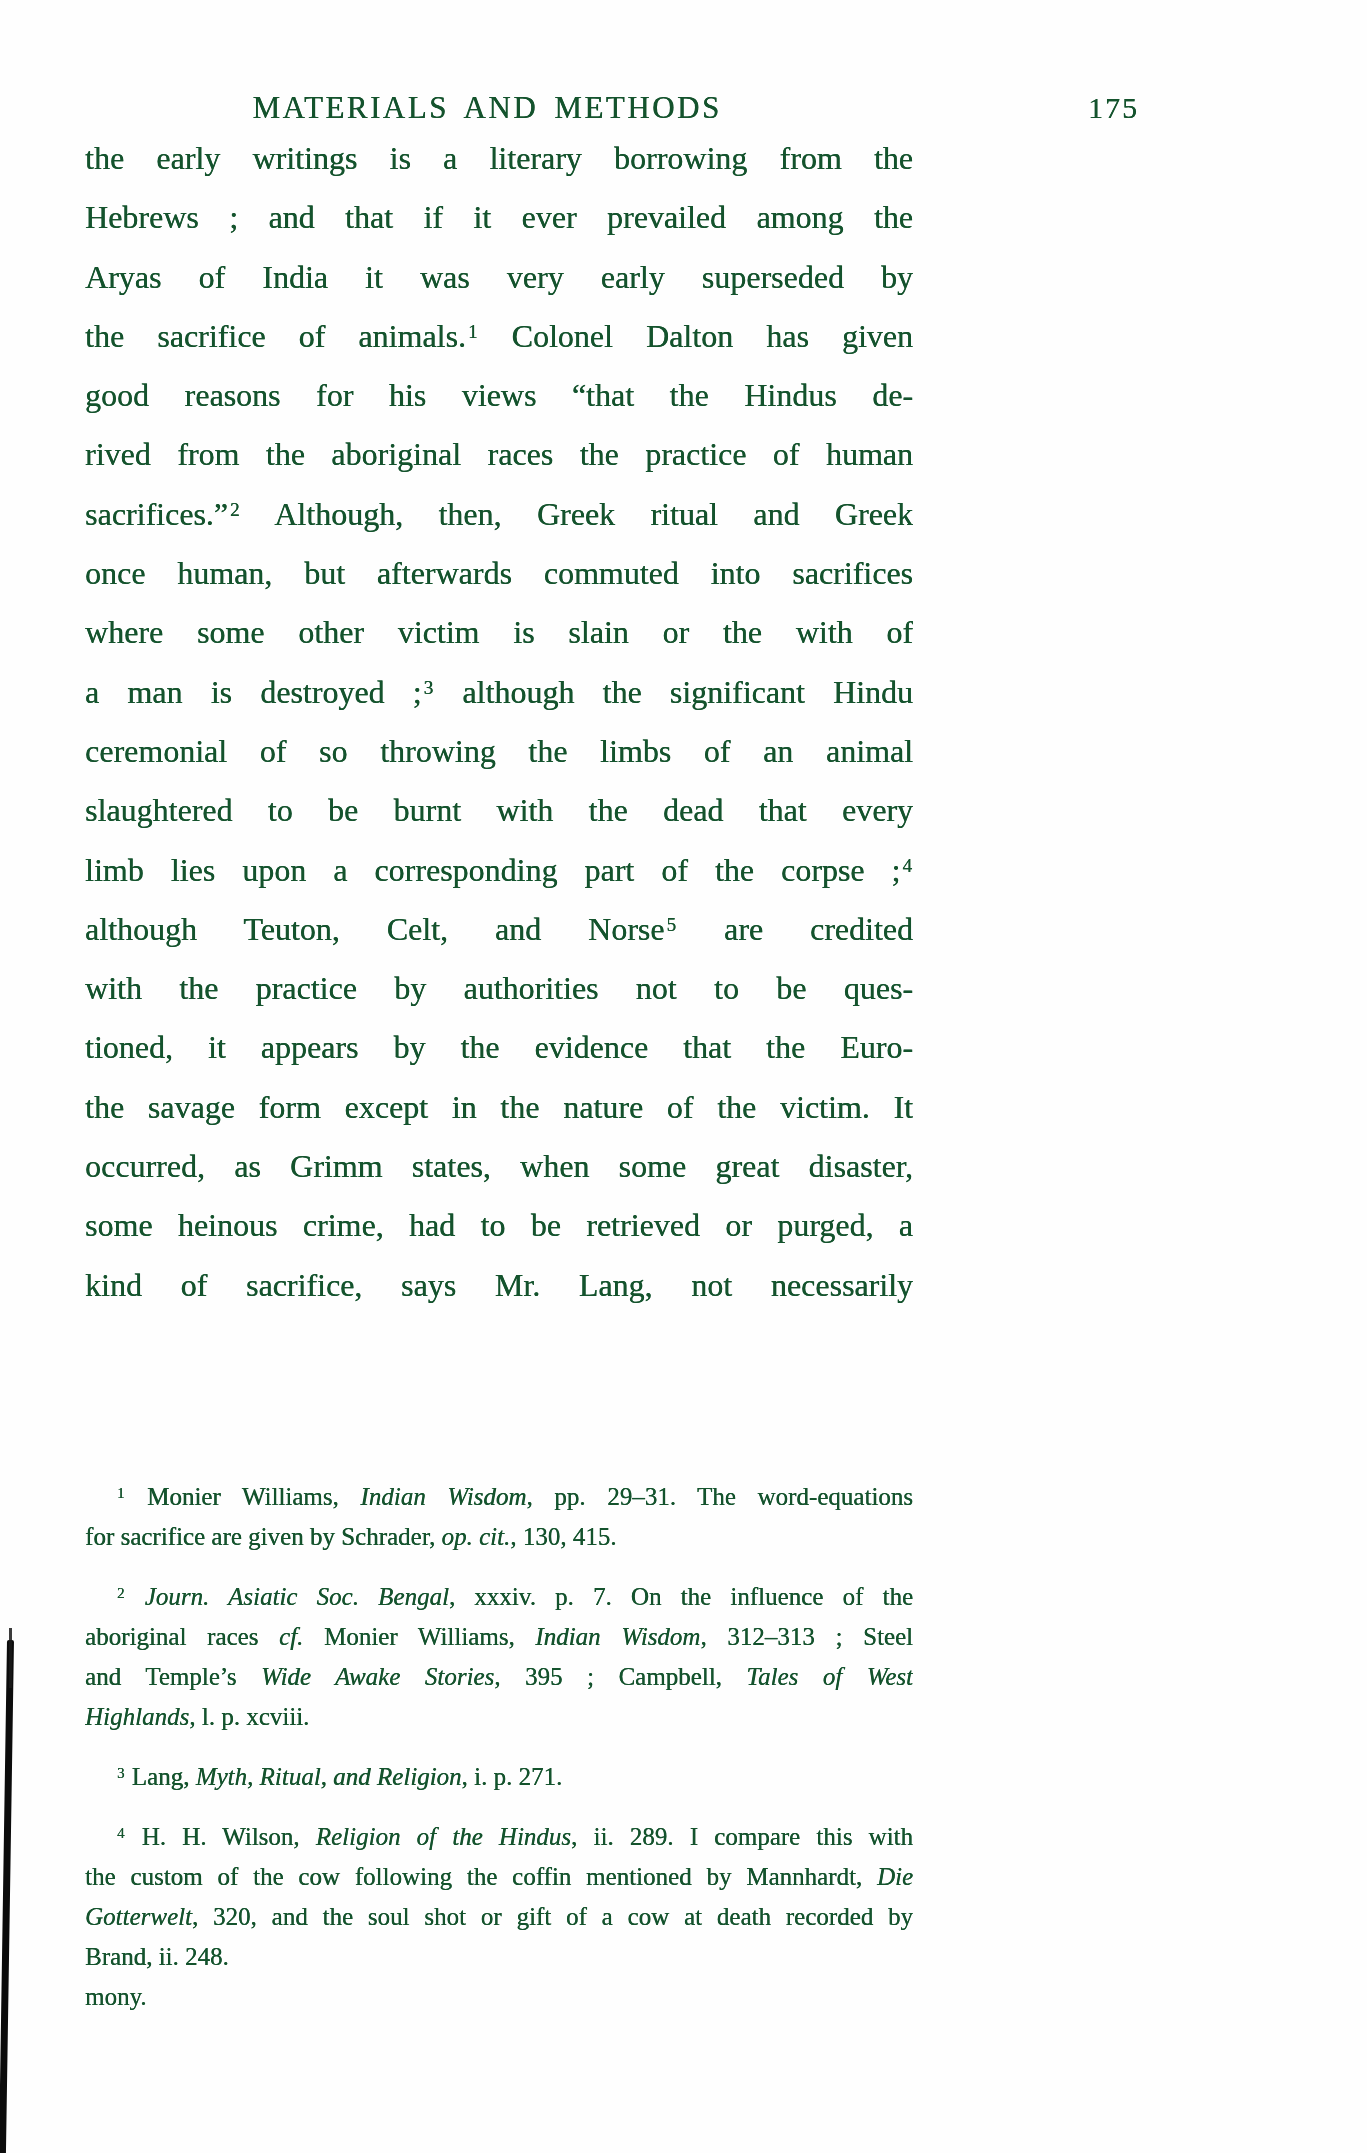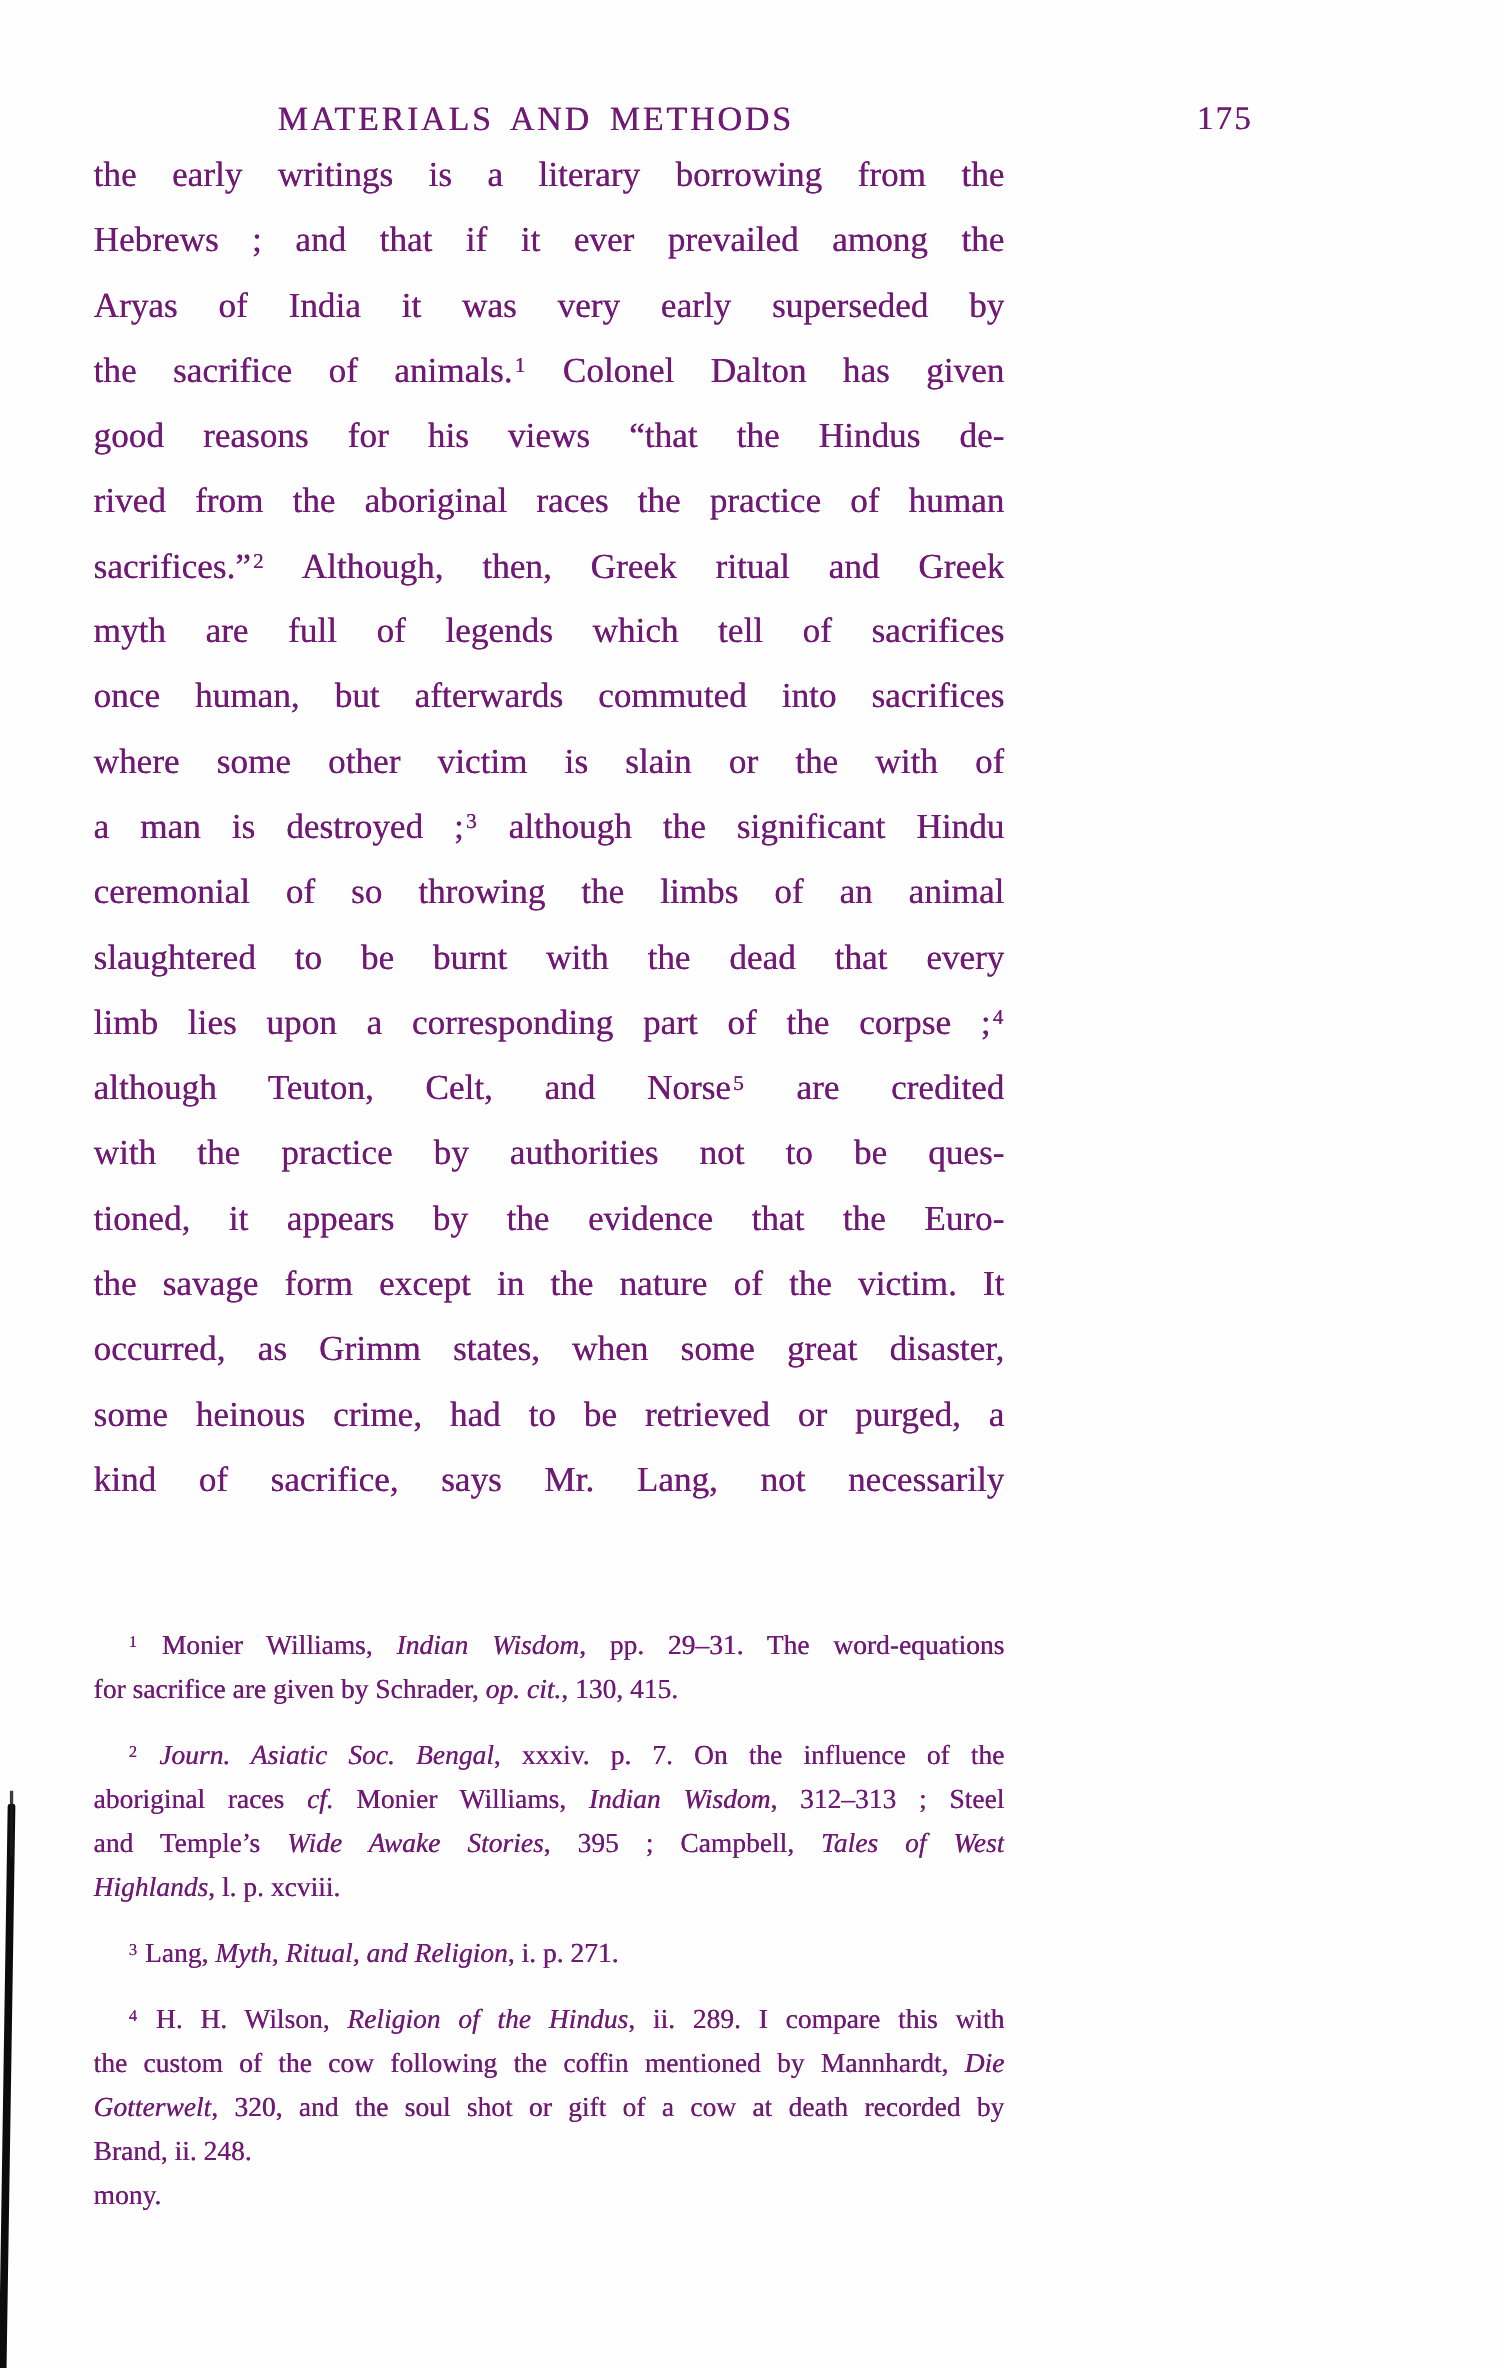--- a/index.html
+++ b/index.html
@@ -1,18 +1,18 @@
 <!DOCTYPE html>
 <html><head>
 <meta charset="utf-8">
 <style>
   html,body { margin:0; padding:0; background:#ffffff; }
   .page {
     position:relative; width:1367px; height:2153px;
-    background:#fefefe; color:#701a75; overflow:hidden;
+    background:#fefefe; color:#14532d; overflow:hidden;
     font-family:"Liberation Serif", serif;
     text-shadow:0.3px 0 0 currentColor;
   }
   .running-head { position:absolute; top:90px; left:0; width:100%; height:42px; }
   .head-title {
     position:absolute; left:487px; transform:translateX(-50%);
     font-size:31px; letter-spacing:2.5px; word-spacing:6px; white-space:nowrap;
   }
   .page-number { position:absolute; left:1088px; top:1px; font-size:30px; letter-spacing:2px; }
   .body-text { position:absolute; top:129px; left:85px; width:828px; font-size:32px; }
@@ -43,21 +43,20 @@
   </header>
 
   <main class="body-text" id="body-lines">
       <div class="line justify"><span>the early writings is a literary borrowing from the</span></div>
       <div class="line justify"><span>Hebrews ; and that if it ever prevailed among the</span></div>
       <div class="line justify"><span>Aryas of India it was very early superseded by</span></div>
       <div class="line justify"><span>the sacrifice of animals.</span><sup>1</sup><span> Colonel Dalton has given</span></div>
       <div class="line justify"><span>good reasons for his views “that the Hindus de-</span></div>
       <div class="line justify"><span>rived from the aboriginal races the practice of human</span></div>
       <div class="line justify"><span>sacrifices.”</span><sup>2</sup><span> Although, then, Greek ritual and Greek</span></div>
-      <div class="line justify"><span>myth are full of legends which tell of sacrifices</span></div>
       <div class="line justify"><span>once human, but afterwards commuted into sacrifices</span></div>
       <div class="line justify"><span>where some other victim is slain or the with of</span></div>
       <div class="line justify"><span>a man is destroyed ;</span><sup>3</sup><span> although the significant Hindu</span></div>
       <div class="line justify"><span>ceremonial of so throwing the limbs of an animal</span></div>
       <div class="line justify"><span>slaughtered to be burnt with the dead that every</span></div>
       <div class="line justify"><span>limb lies upon a corresponding part of the corpse ;</span><sup>4</sup></div>
       <div class="line justify"><span>although Teuton, Celt, and Norse</span><sup>5</sup><span> are credited</span></div>
       <div class="line justify"><span>with the practice by authorities not to be ques-</span></div>
       <div class="line justify"><span>tioned, it appears by the evidence that the Euro-</span></div>
       <div class="line justify"><span>the savage form except in the nature of the victim. It</span></div>

